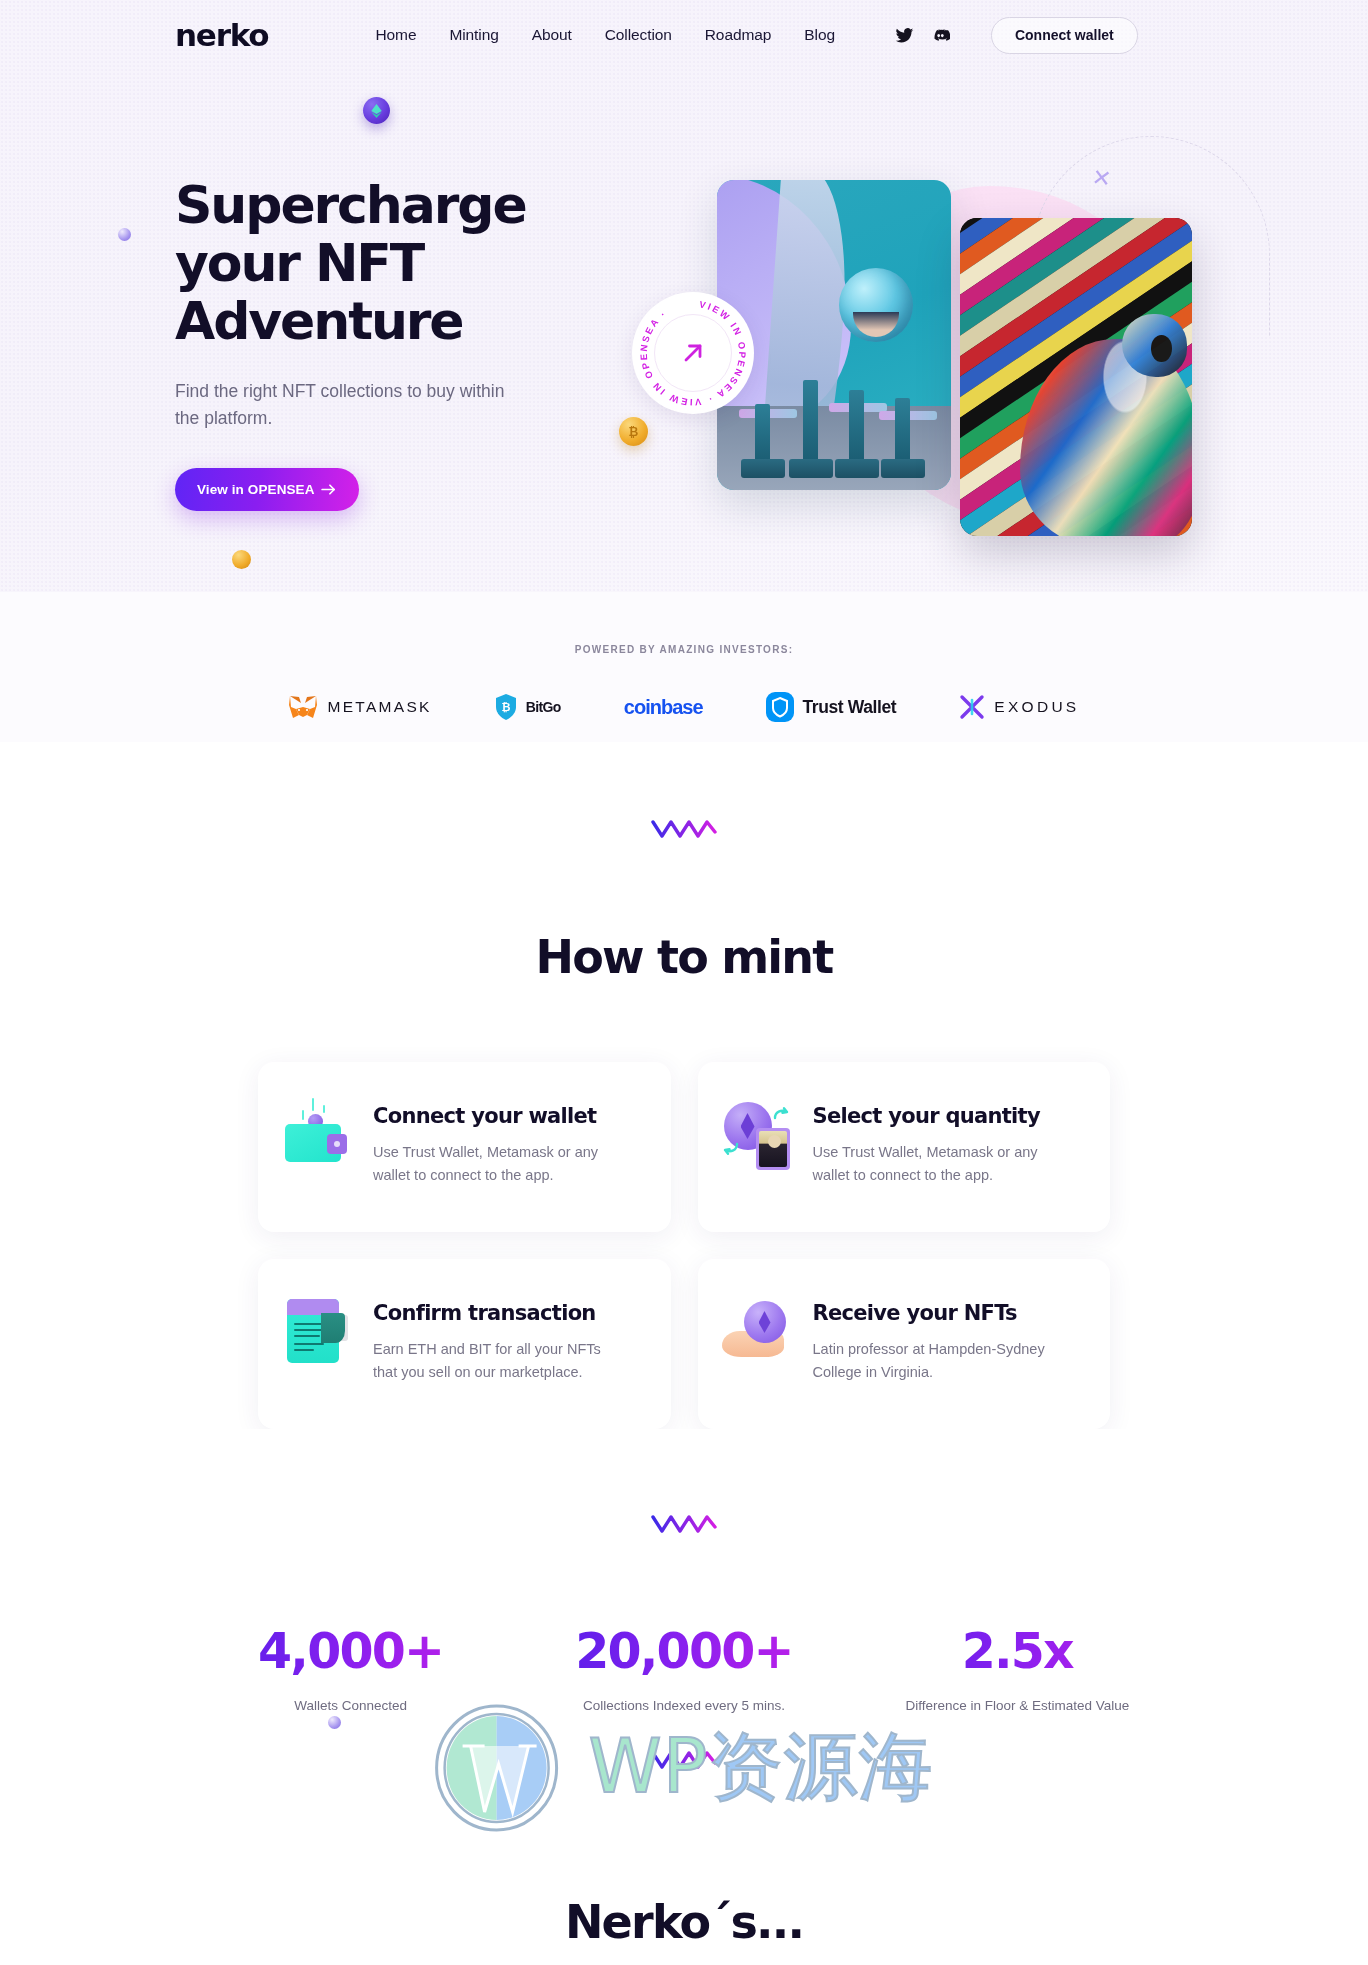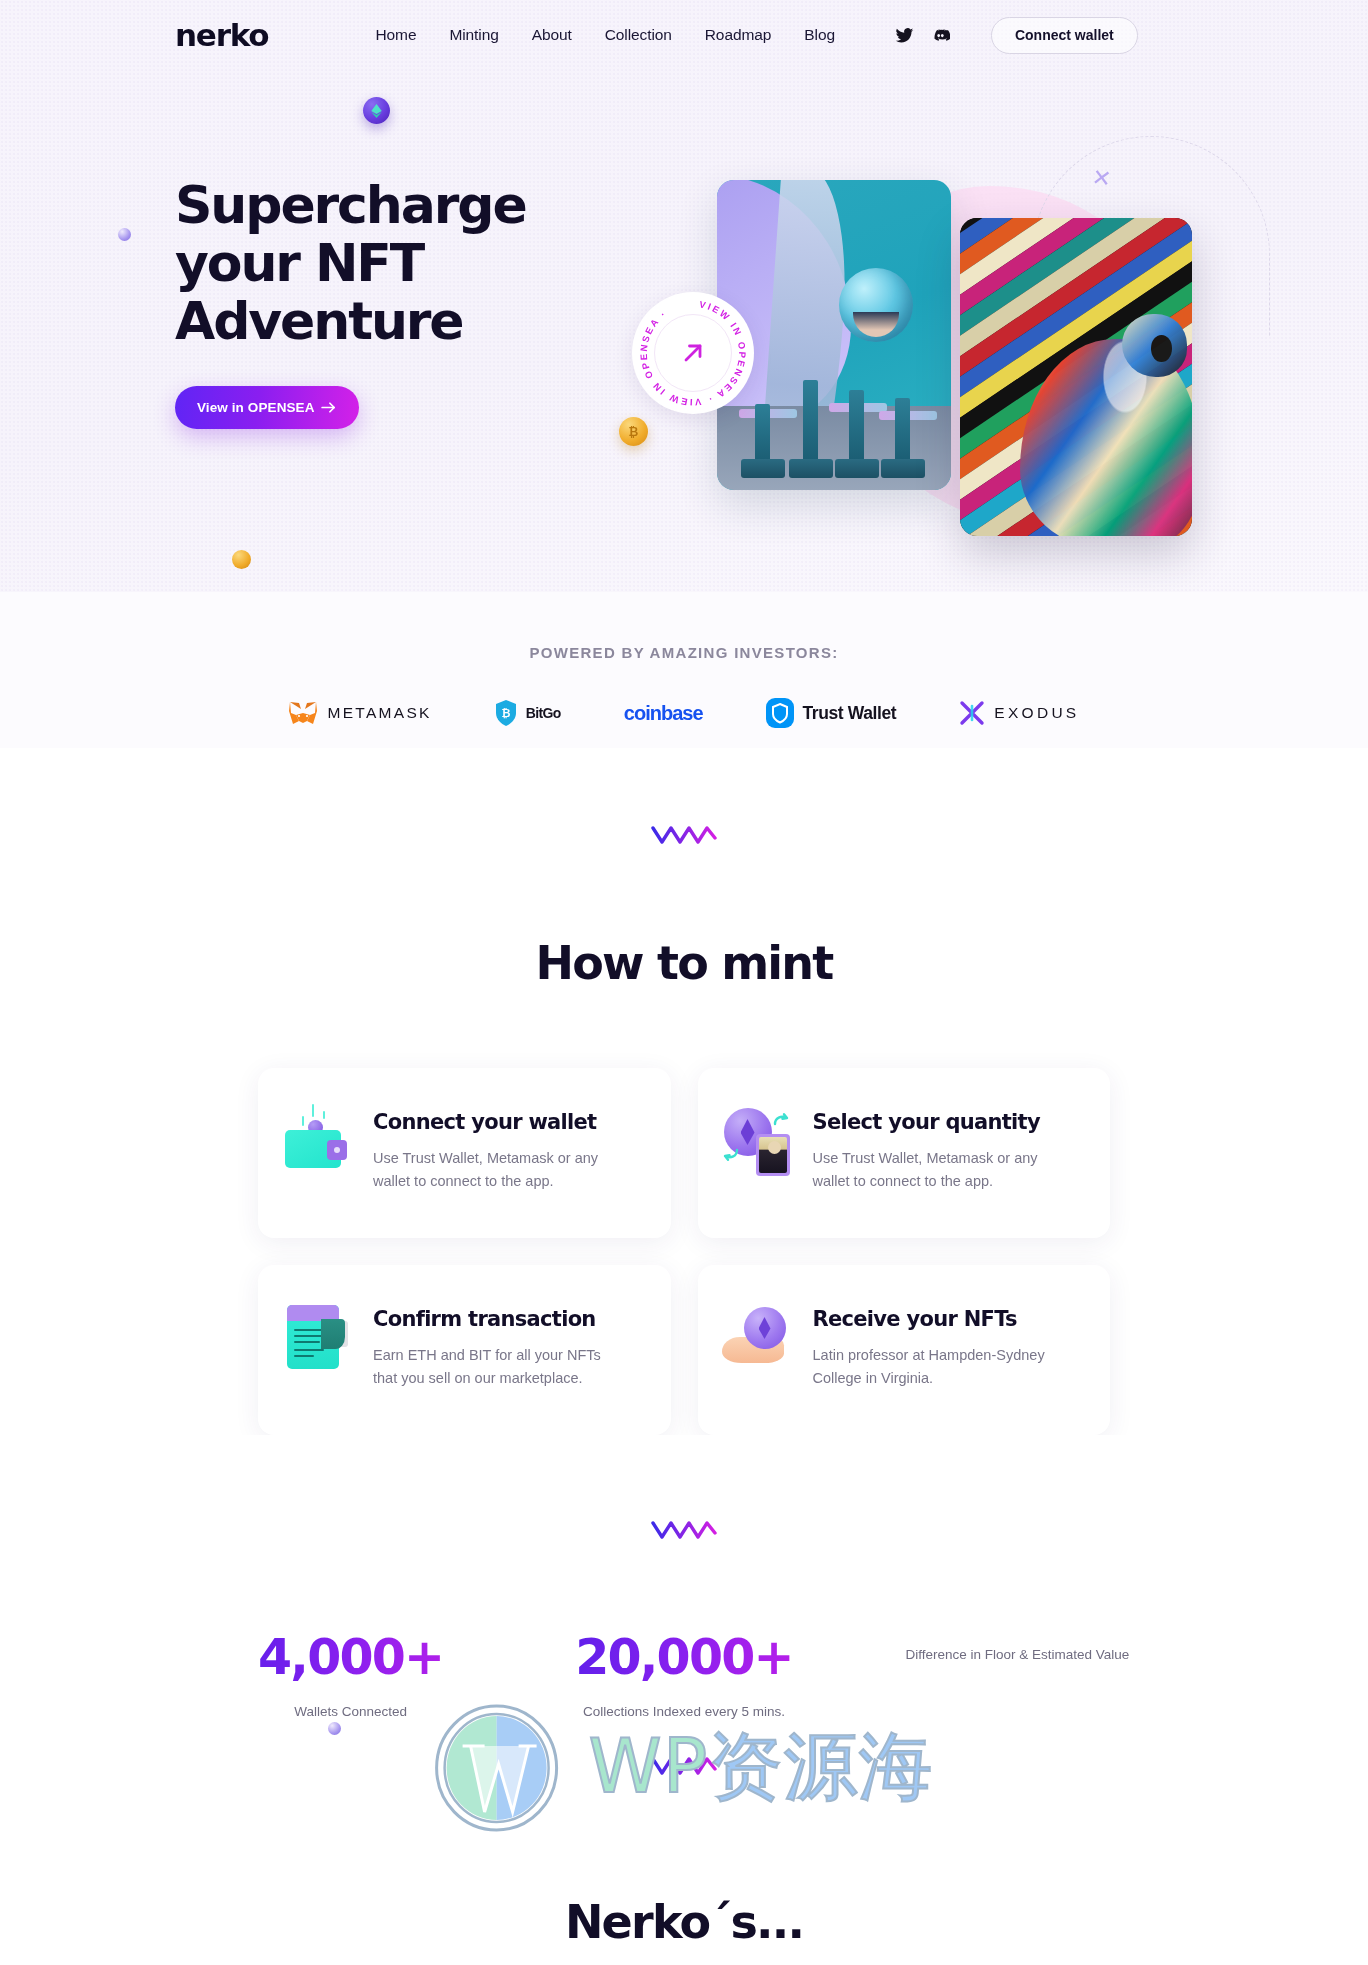--- a/index.html
+++ b/index.html
@@ -207,21 +207,21 @@
   }
   .x-deco {
     position:absolute; left:1092px; top:165px; z-index:7;
     font-size:23px; font-weight:800; color:#b9a8f2; font-family:"DejaVu Sans",sans-serif;
     transform:rotate(8deg);
   }
 
   
   .investors { position:relative; width:1368px; padding-top:52px; background:#fcfbfe; }
   .inv-label {
-    text-align:center; font-size:15px; font-weight:600; letter-spacing:1.3px;
+    text-align:center; font-size:10px; font-weight:600; letter-spacing:1.3px;
     color:#8b879c;
   }
   .inv-logos {
     margin-top:35px;
     display:flex; align-items:center; justify-content:center; gap:63px;
     padding-bottom:18px;
   }
   .inv-item { display:flex; align-items:center; gap:9px; height:34px; }
   .inv-name { font-size:17px; font-weight:700; color:#15121f; letter-spacing:1px; }
 
@@ -462,20 +462,21 @@
     <div class="gold-coin2"></div>
     <div class="x-deco">✕</div>
   </div>
 
   <div class="hero-left">
     <h1 class="hero-title">
       <span>Supercharge</span><br>
       <span>your NFT</span><br>
       <span>Adventure</span>
     </h1>
+    <p class="hero-sub">Find the right NFT collections to buy within the platform.</p>
     <button class="cta">
       <span>View in OPENSEA</span>
       <svg viewBox="0 0 24 24" fill="none" stroke="#fff" stroke-width="2.4" stroke-linecap="round" stroke-linejoin="round">
         <line x1="3" y1="12" x2="20" y2="12"></line>
           <polyline points="14 6 20 12 14 18"></polyline>
       </svg>
     </button>
   </div>
 </div>
 
@@ -621,20 +622,21 @@
   <div class="stats">
     <div>
       <div class="stat-num">4,000+</div>
       <div class="stat-lbl">Wallets Connected</div>
     </div>
     <div>
       <div class="stat-num">20,000+</div>
       <div class="stat-lbl">Collections Indexed every 5 mins.</div>
     </div>
     <div>
+      <div class="stat-num">2.5x</div>
       <div class="stat-lbl">Difference in Floor &amp; Estimated Value</div>
     </div>
   </div>
 
 </div>
 
 <div class="bottom-sec">
   <svg class="zig" style="margin-top:34px" width="66" height="26" viewBox="0 0 66 26">
     <polyline points="2,6 11,20 20,6 29,20 38,6 47,20 56,6 64,16" fill="none" stroke="url(#zg1)" stroke-width="3.4" stroke-linecap="round" stroke-linejoin="round"></polyline>
   </svg>

